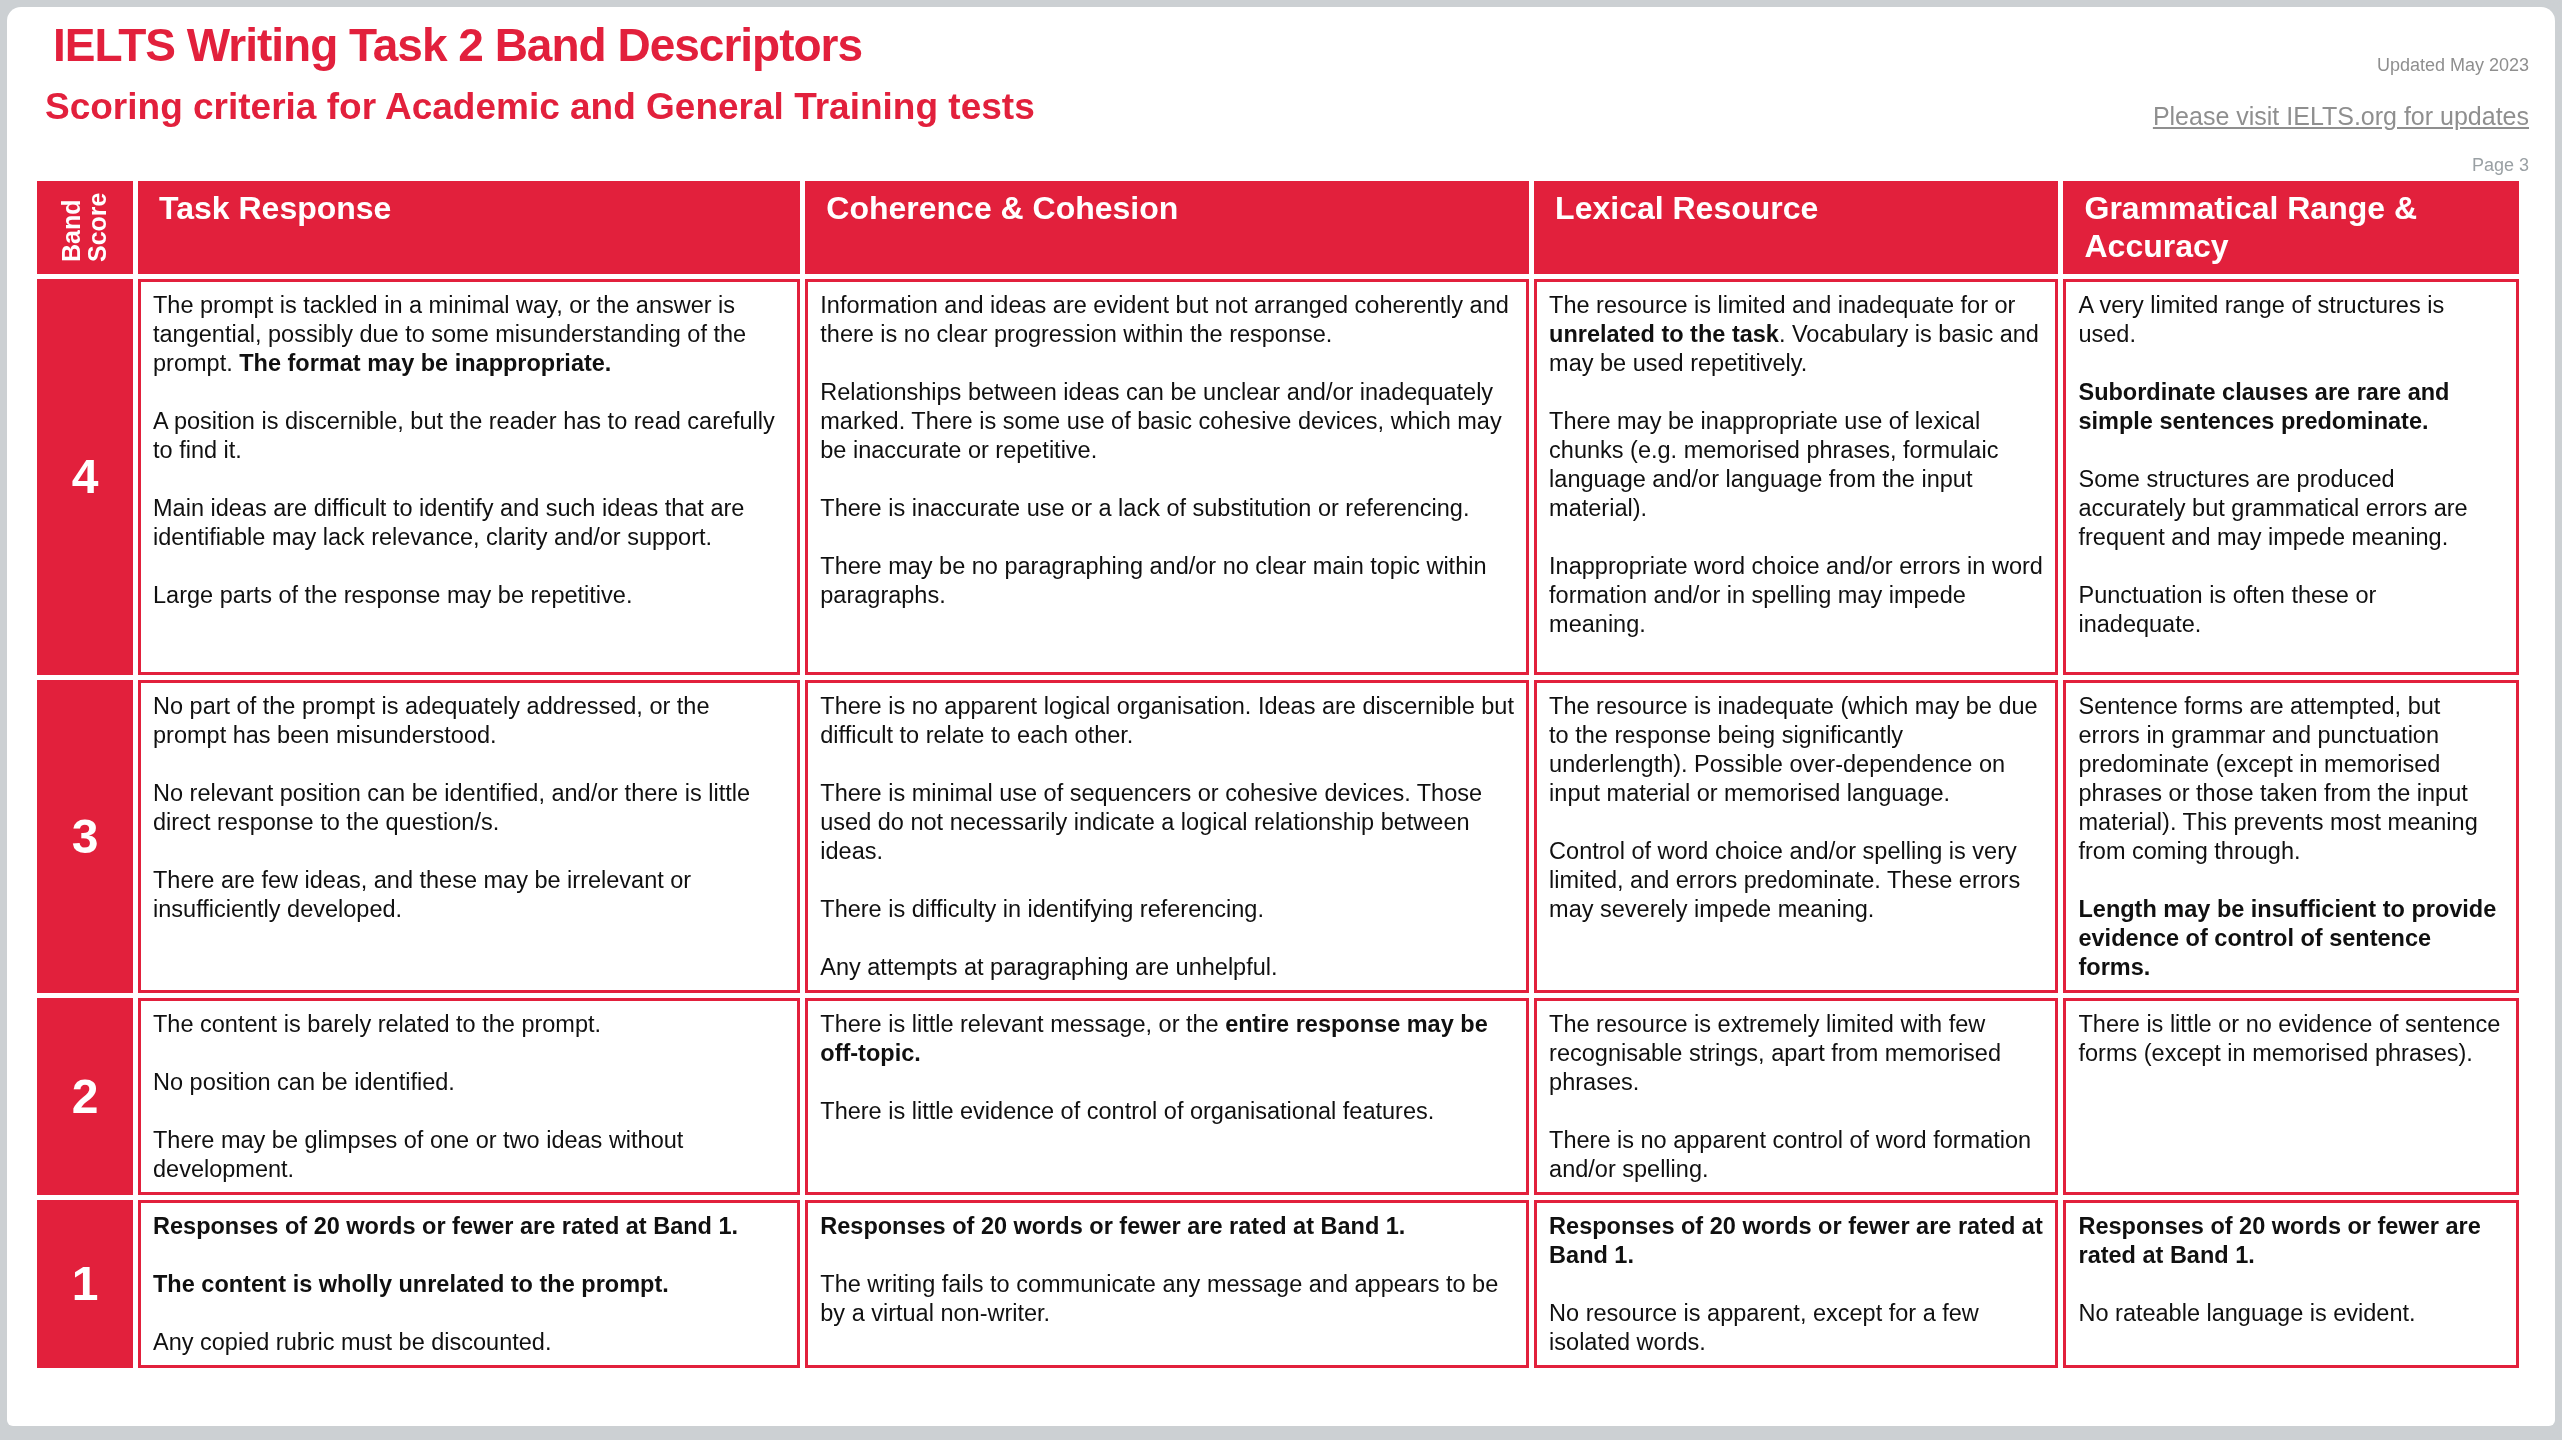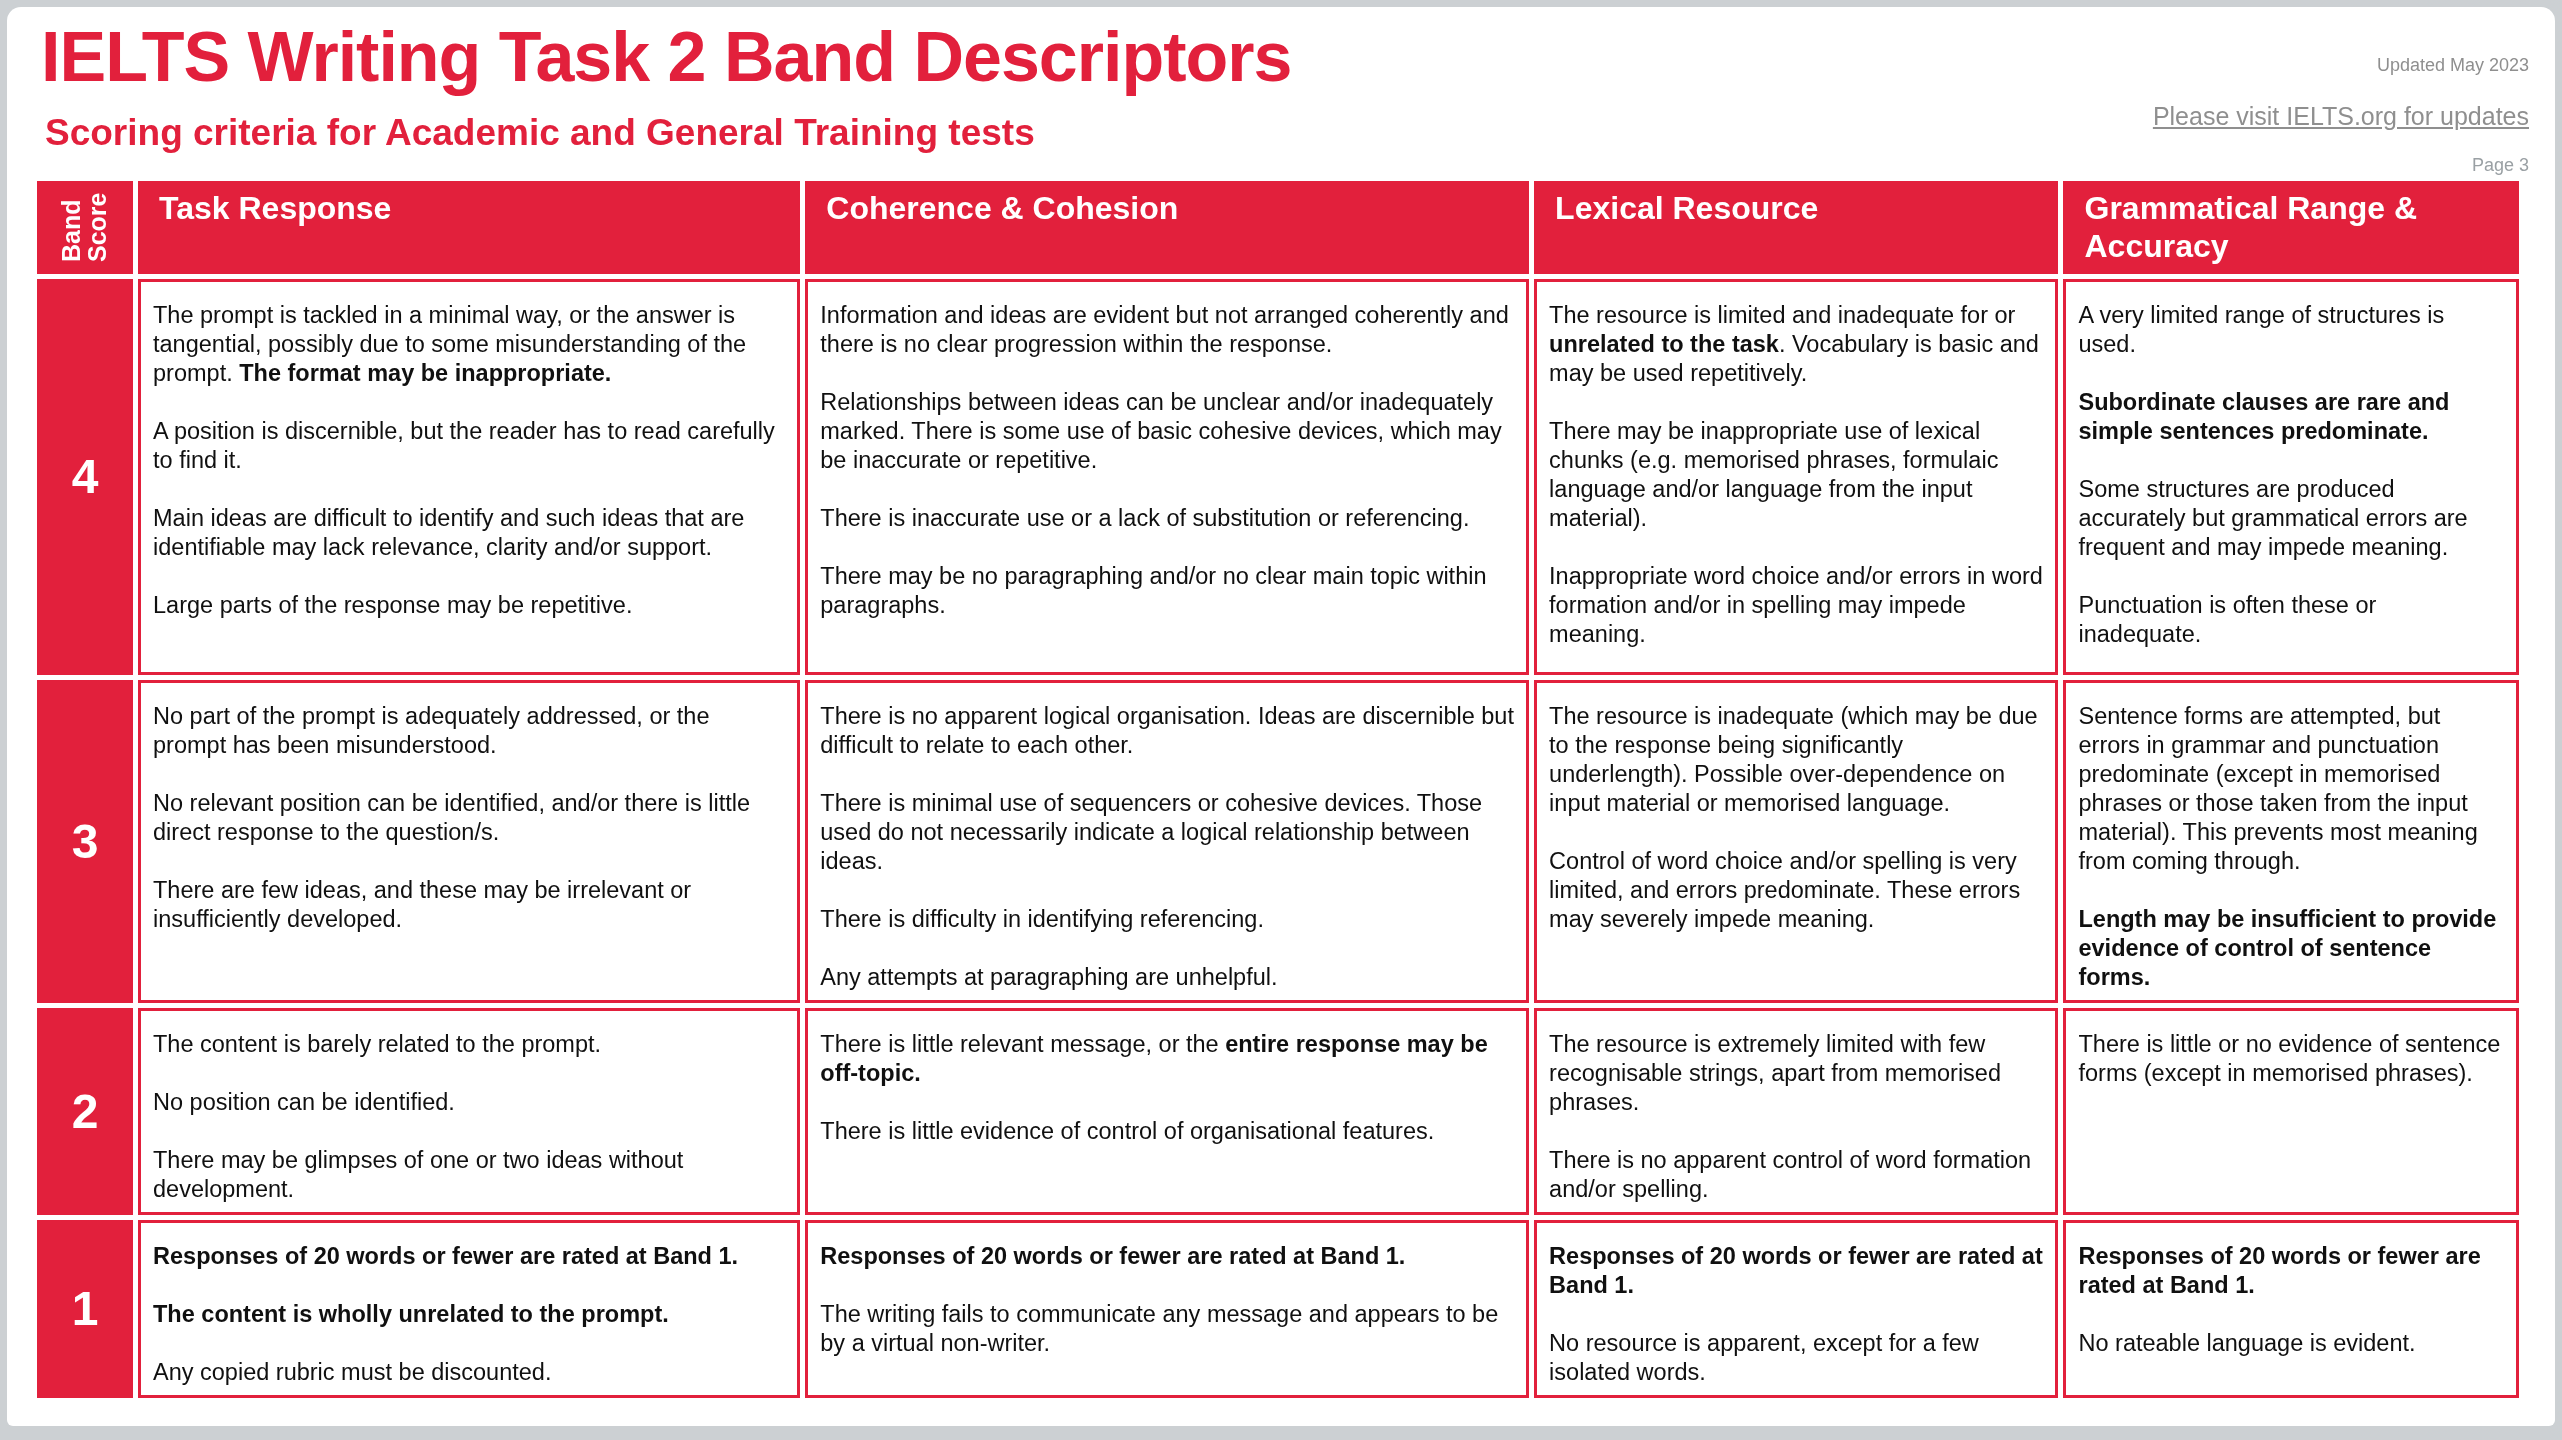--- a/index.html
+++ b/index.html
@@ -17,22 +17,22 @@
     position:absolute;left:7px;top:7px;right:7px;bottom:14px;
     background:#ffffff;
     border-radius:14px 14px 6px 6px;
     padding:6px 26px 0 30px;
     box-sizing:border-box;
     overflow:hidden;
   }
   .header{display:flex;justify-content:space-between;align-items:flex-start;}
   .title{
     color:var(--red);
-    font-size:70px;font-weight:800;letter-spacing:-1px;
-    margin:8px 4px 0;line-height:1.05;
+    font-size:46px;font-weight:800;letter-spacing:-1px;
+    margin:8px 16px 0;line-height:1.05;
   }
   .subtitle{
     color:var(--red);
     font-size:37px;font-weight:700;
     margin:18px 8px 0;line-height:1.1;
   }
   .meta{ text-align:right;color:var(--gray);margin-top:42px;flex:0 0 auto;}
   .meta-updated{font-size:18px;}
   .meta-link{display:block;margin-top:26px;font-size:25px;color:var(--gray);cursor:pointer;}
   .meta-page{margin-top:24px;font-size:18px;color:#9aa0a4;}
@@ -55,21 +55,21 @@
     display:inline-block;transform:rotate(-90deg);
     font-size:25px;font-weight:700;line-height:1.05;white-space:nowrap;text-align:left;
   }
   td.band{
     font-size:48px;font-weight:700;text-align:center;vertical-align:middle;
   }
   td.desc{
     background:#fff;border:3px solid var(--red);
     padding:5px 12px 8px;font-size:23.5px;line-height:29px;color:#101010;
   }
-  td.desc p{margin:14px 0 29px;}
+  td.desc p{margin:4px 0 29px;}
   td.desc p:last-child{margin-bottom:0;}
   td.desc b{font-weight:700;}
   tbody tr:nth-child(1) td{height:396px;}
   tbody tr:nth-child(2) td{height:310px;}
   tbody tr:nth-child(3) td{height:184px;}
   tbody tr:nth-child(4) td{height:148px;}
   tbody tr:nth-child(5) td{height:56px;}
   tbody tr:nth-child(5) td.desc{padding-top:3px;padding-bottom:3px;line-height:28px;}
 </style>
 </head>

